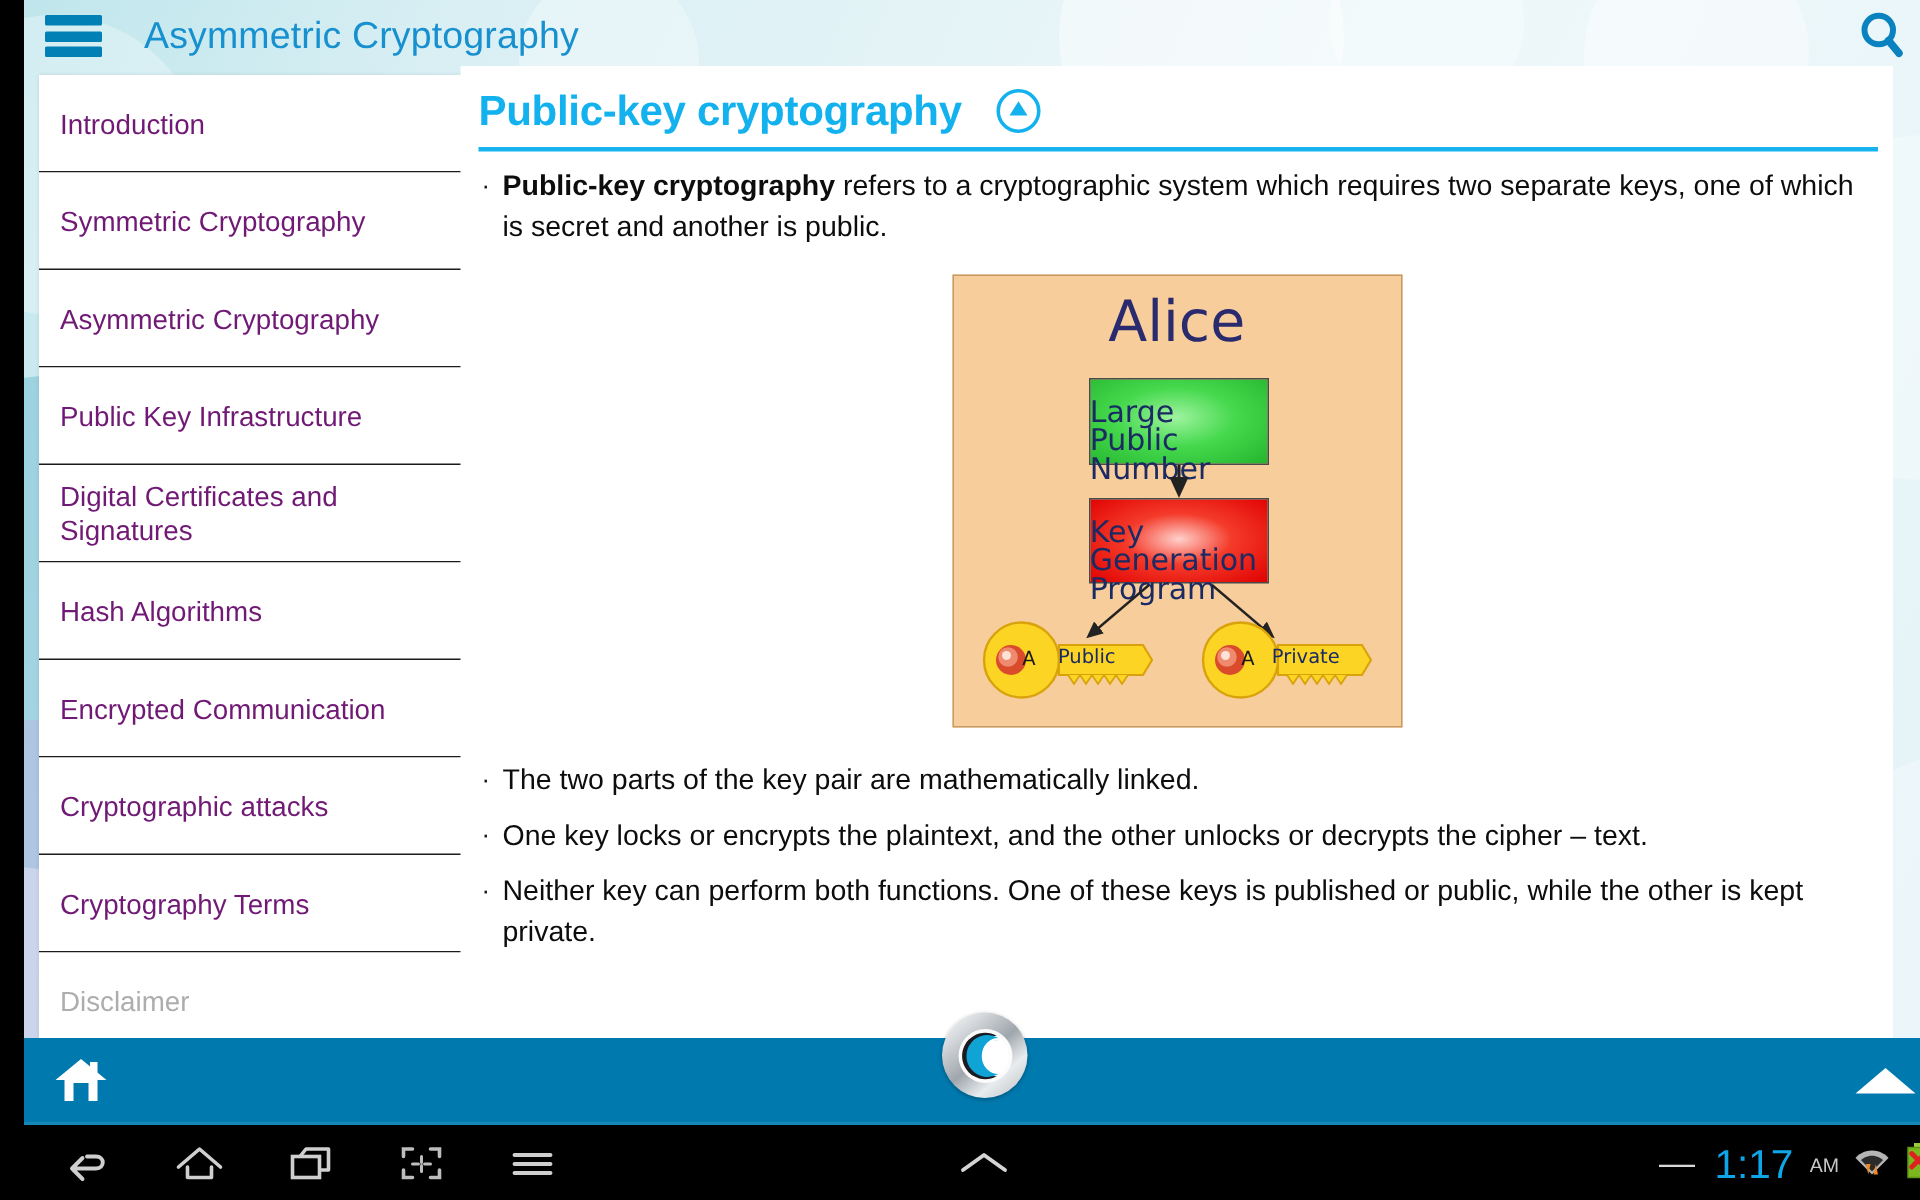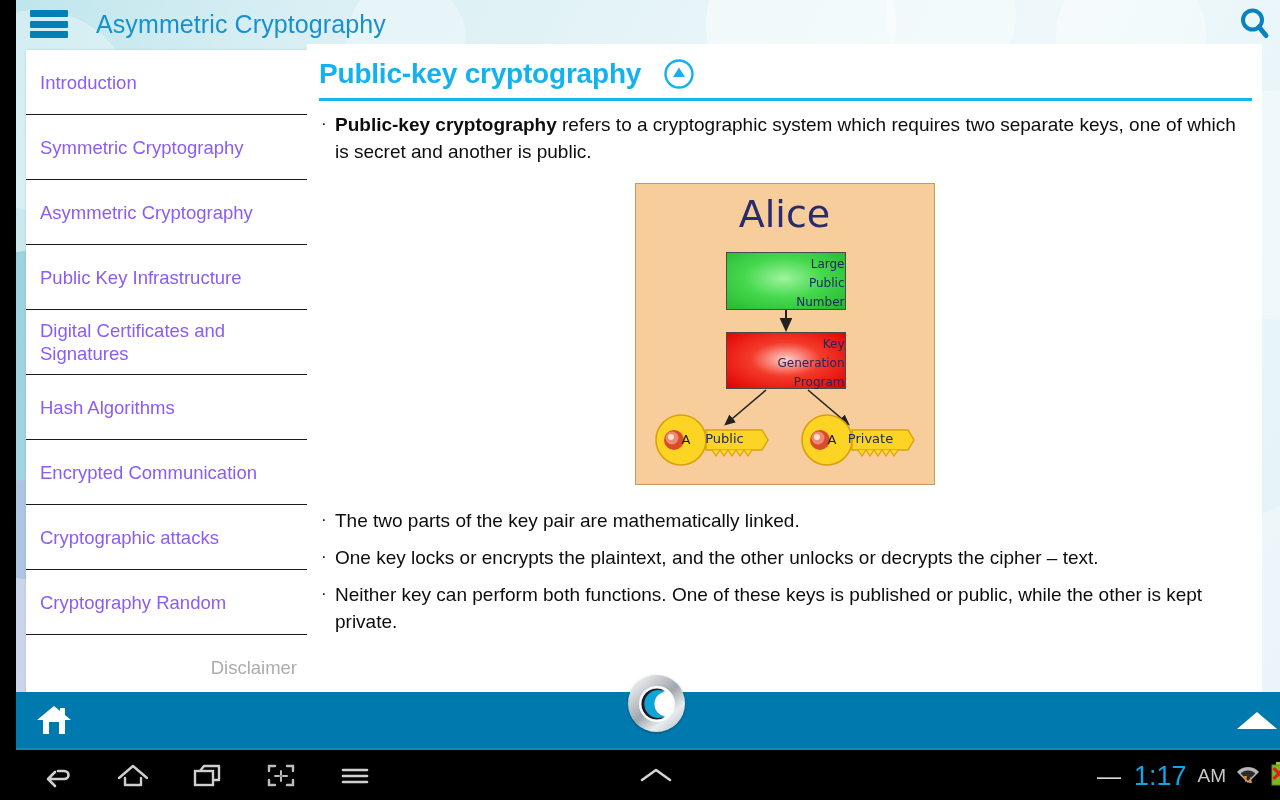--- a/index.html
+++ b/index.html
@@ -50,25 +50,25 @@
 
   
   #sidebar {
     position: absolute; left: 10px; top: 50px; width: 285px; height: 642px;
     background: #fff; overflow: hidden; z-index: 4;
     box-shadow: 0 0 3px rgba(0,0,0,.10);
   }
   .side-item {
     height: 65px; display: flex; align-items: center;
     padding: 0 14px; border-bottom: 1px solid #1b1b1b;
-    color: #8b5cf6; font-size: 18.5px; line-height: 23px;
+    color: #701a75; font-size: 18.5px; line-height: 23px;
     cursor: pointer; background: #fff;
   }
   .side-item.two-line { line-height: 23px; }
-  .side-item:last-child { border-bottom: none; justify-content: flex-end; }
+  .side-item:last-child { border-bottom: none; }
   .side-item.faded { color: #adadad; }
 
   
   #content {
     position: absolute; left: 291px; top: 44px; width: 955px; height: 650px;
     background: #fff; z-index: 4; padding: 0;
     overflow: hidden;
   }
   #content-head {
     display: flex; align-items: center; gap: 22px;
@@ -97,23 +97,23 @@
     position: relative; width: 300px; height: 302px;
     background: #f7cd9b; border: 1px solid #c79a63;
   }
   #dg-title {
     position: absolute; top: 8px; left: 0; right: 0; text-align: center;
     font-family: "DejaVu Sans", sans-serif;
     font-size: 38px; color: #2a2a6e; line-height: 44px;
   }
   .dg-box {
     position: absolute; border: 1px solid #4a4a4a;
-    text-align: right; color: #1b2a63;
+    text-align: left; color: #1b2a63;
     font-family: "DejaVu Sans", sans-serif;
-    font-size: 12px; line-height: 19px; padding-top: 2px;
+    font-size: 20px; line-height: 19px; padding-top: 12px;
   }
   #dg-rand {
     left: 90px; top: 68px; width: 120px; height: 58px;
     background: radial-gradient(ellipse at 48% 45%, #9ff39f 0%, #46d94e 45%, #24b52c 100%);
   }
   #dg-keygen {
     left: 90px; top: 148px; width: 120px; height: 57px;
     background: radial-gradient(ellipse at 50% 48%, #ffd0cb 0%, #f43b2a 42%, #e00000 100%);
   }
   .dg-key { position: absolute; width: 120px; height: 52px; }
@@ -153,21 +153,21 @@
   }
   .nav-btn { width: 74px; height: 52px; display: flex; align-items: center; justify-content: center; cursor: pointer; }
   #nav-left { display: flex; margin-left: 6px; }
   #nav-center { position: absolute; left: 0; right: 0; display: flex; justify-content: center; pointer-events: none; }
   #nav-center .nav-btn { pointer-events: auto; }
   #status-area {
     position: absolute; right: 8px; top: 0; height: 52px;
     display: flex; align-items: center; gap: 9px;
   }
   #clock-time { color: #0ea5e9; font-size: 27px; line-height: 27px; font-family: "Liberation Sans", sans-serif; }
-  #clock-ampm { color: #c9c9c9; font-size: 19px; margin-left: 2px; }
+  #clock-ampm { color: #c9c9c9; font-size: 13px; margin-left: 2px; }
   #minus-sign { color: #d8d8d8; font-size: 24px; margin-right: 4px; }
 </style>
 </head>
 <body>
 
 <div id="screen">
 
   <div id="app">
     <div class="bgcircle bc1"></div>
     <div class="bgcircle bc2"></div>
@@ -214,21 +214,21 @@
     <div class="side-item">
       <span>Hash Algorithms</span>
     </div>
     <div class="side-item">
       <span>Encrypted Communication</span>
     </div>
     <div class="side-item">
       <span>Cryptographic attacks</span>
     </div>
     <div class="side-item">
-      <span>Cryptography Random</span>
+      <span>Cryptography Terms</span>
     </div>
     <div class="side-item faded">
       <span>Disclaimer</span>
     </div>
   </div>
 
   <div id="content">
 
     <div id="content-head">
       <div id="content-title">Public-key cryptography</div>

